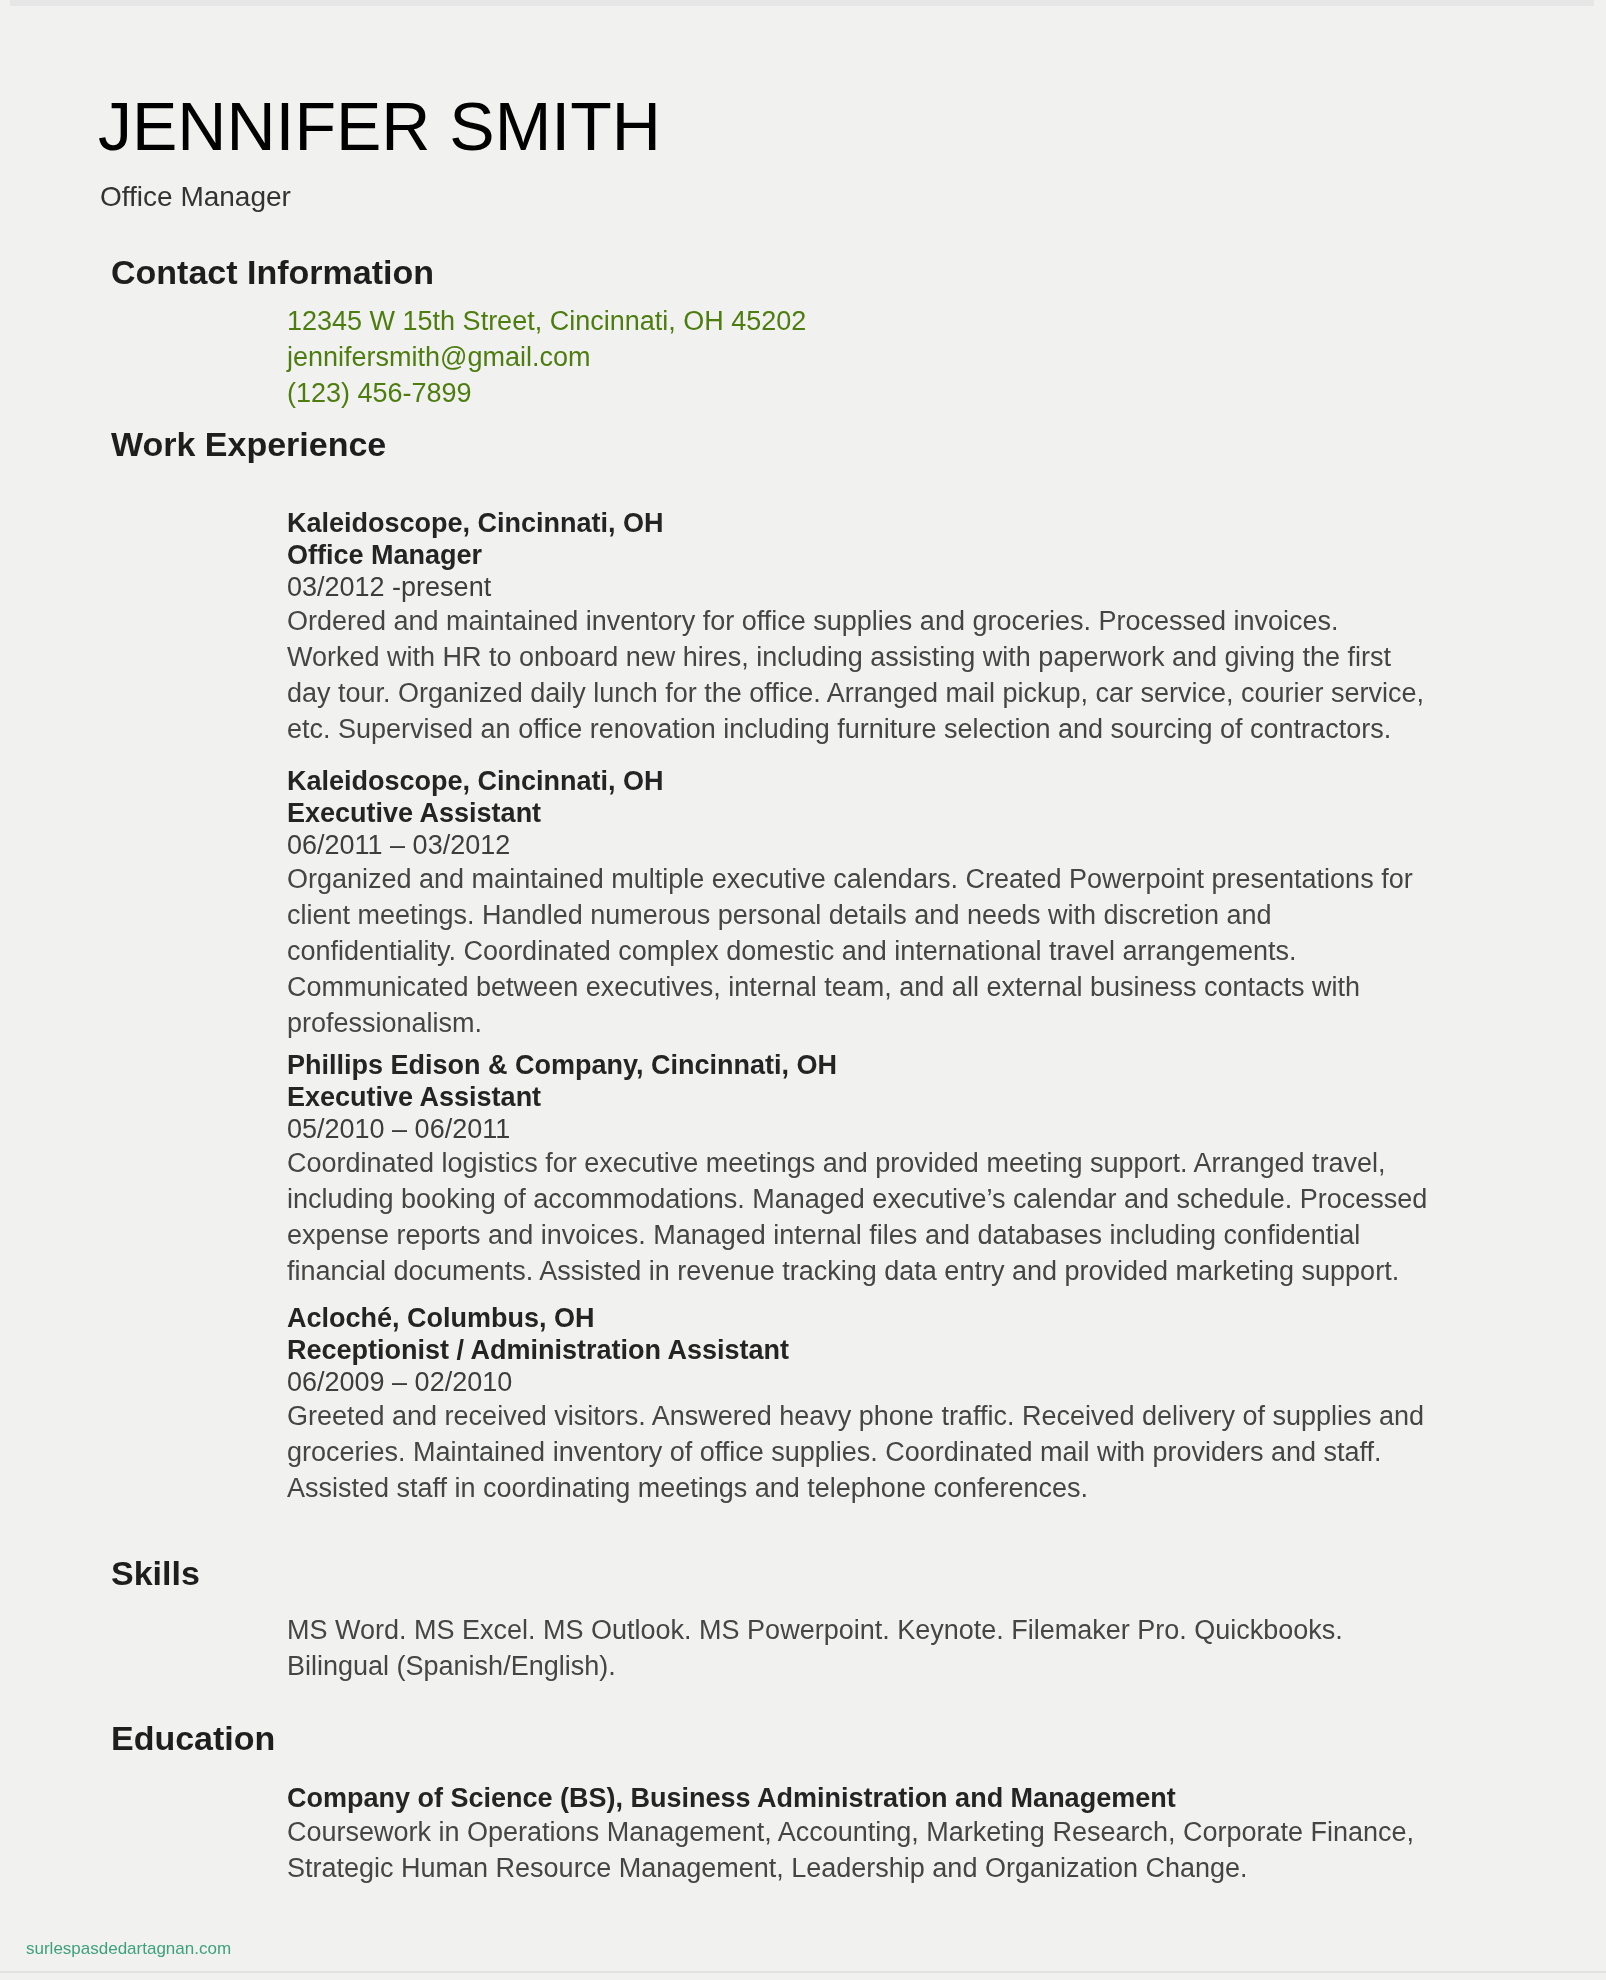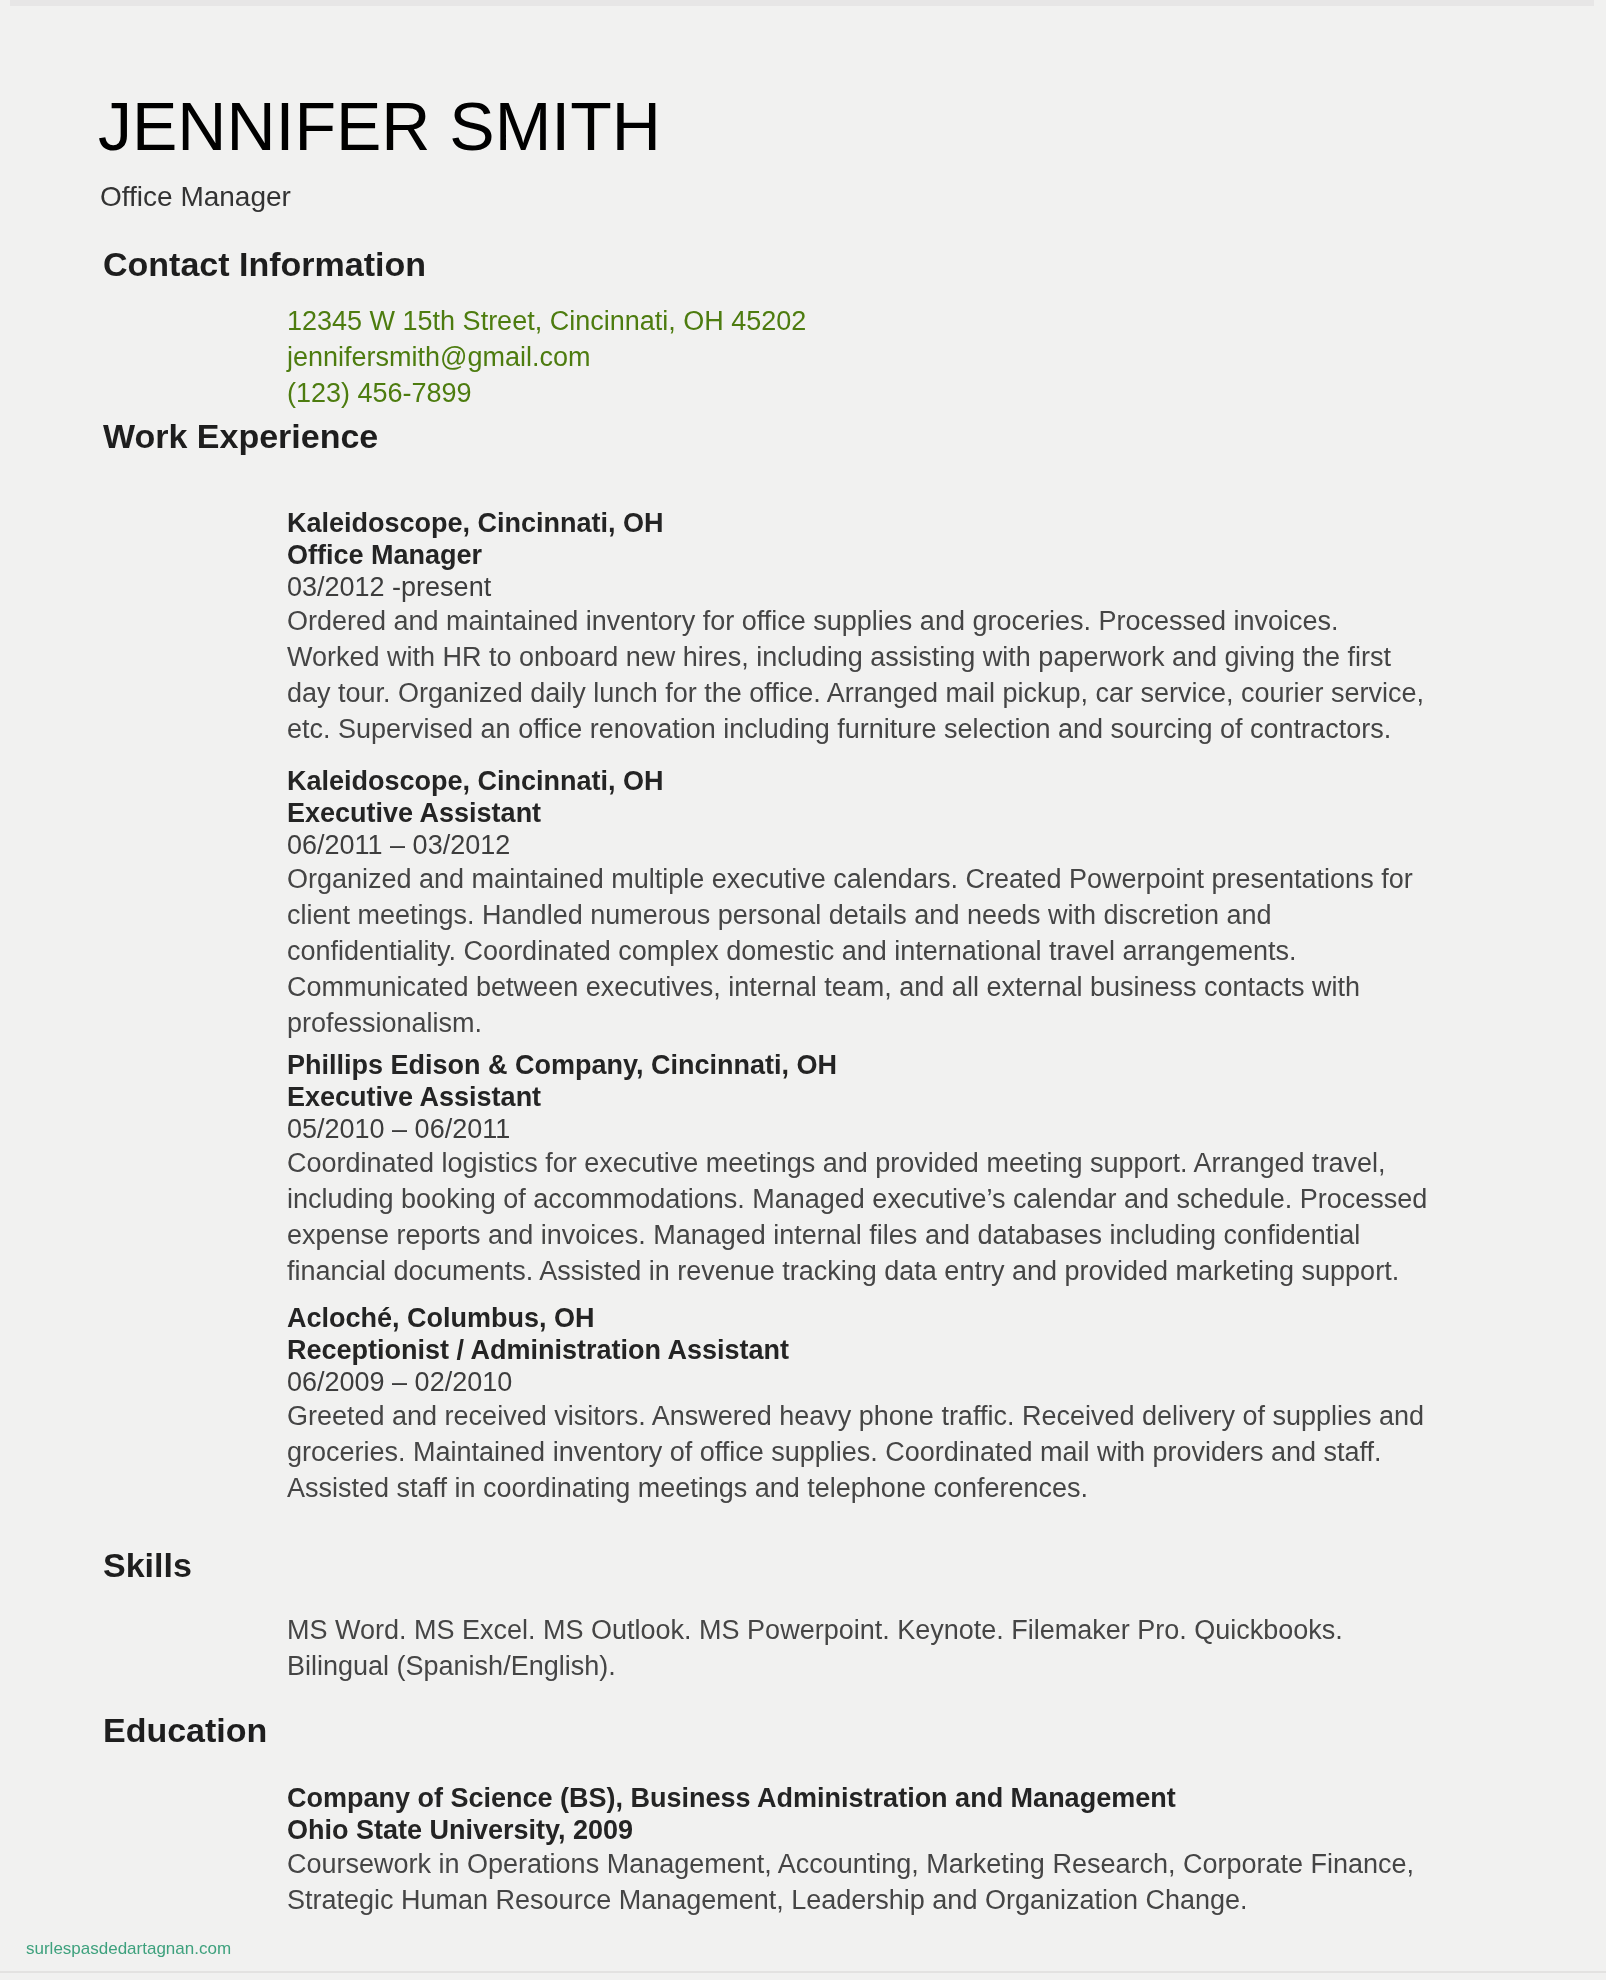--- a/index.html
+++ b/index.html
@@ -22,21 +22,21 @@
   .person-name {
     position: absolute; left: 98px; top: 88px;
     font-size: 68px; line-height: 76px; font-weight: 400;
     color: #000000; margin: 0; white-space: pre;
   }
   .person-title {
     position: absolute; left: 100px; top: 180px;
     font-size: 28px; line-height: 34px; color: #333333; white-space: pre;
   }
   .section-heading {
-    position: absolute; left: 99px; margin: 4px;
+    position: absolute; left: 99px; margin: 12px;
     font-size: 34px; line-height: 40px; font-weight: 700; color: #1e1e1e;
     white-space: pre;
   }
   .h-contact   { top: 240px; }
   .h-work      { top: 412px; }
   .h-skills    { top: 1541px; }
   .h-education { top: 1706px; }
   .indent-block { position: absolute; left: 287px; }
   .contact-lines {
     top: 303px; font-size: 27px; line-height: 36px;
@@ -130,21 +130,20 @@
 Assisted staff in coordinating meetings and telephone conferences.</div>
   </section>
 
   <h2 class="section-heading h-skills">Skills</h2>
   <div class="indent-block skills-lines">MS Word. MS Excel. MS Outlook. MS Powerpoint. Keynote. Filemaker Pro. Quickbooks.
 Bilingual (Spanish/English).</div>
 
   <h2 class="section-heading h-education">Education</h2>
   <section class="indent-block edu-block">
     <div class="edu-degree">Company of Science (BS), Business Administration and Management</div>
-    <div class="edu-school">Ohio State University, 2009</div>
     <div class="edu-coursework">Coursework in Operations Management, Accounting, Marketing Research, Corporate Finance,
 Strategic Human Resource Management, Leadership and Organization Change.</div>
   </section>
 
   <div class="watermark">surlespasdedartagnan.com</div>
 
   <div class="bottom-line"></div>
 
 </div>
 

